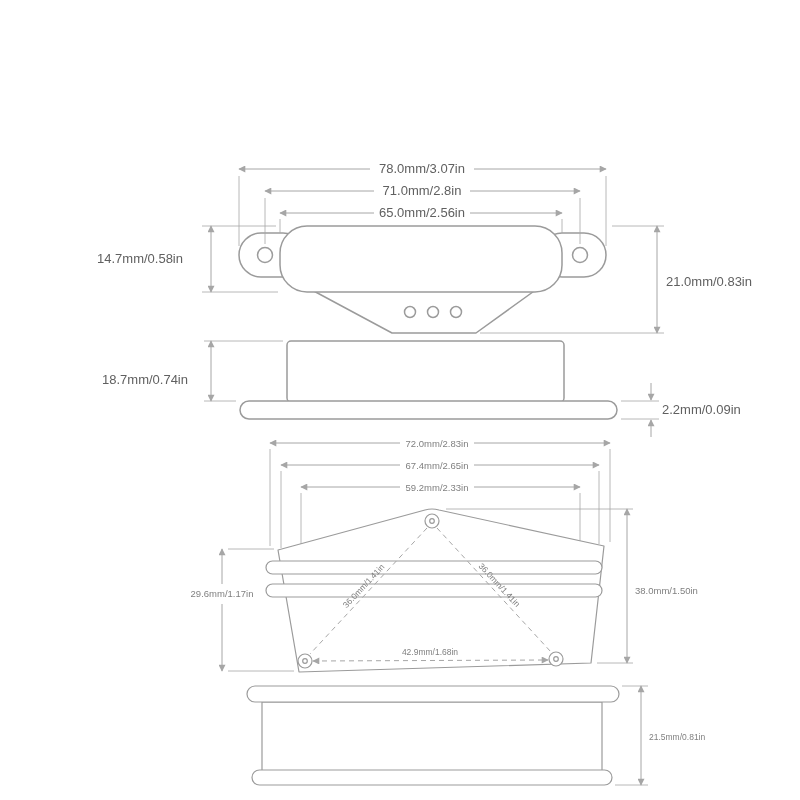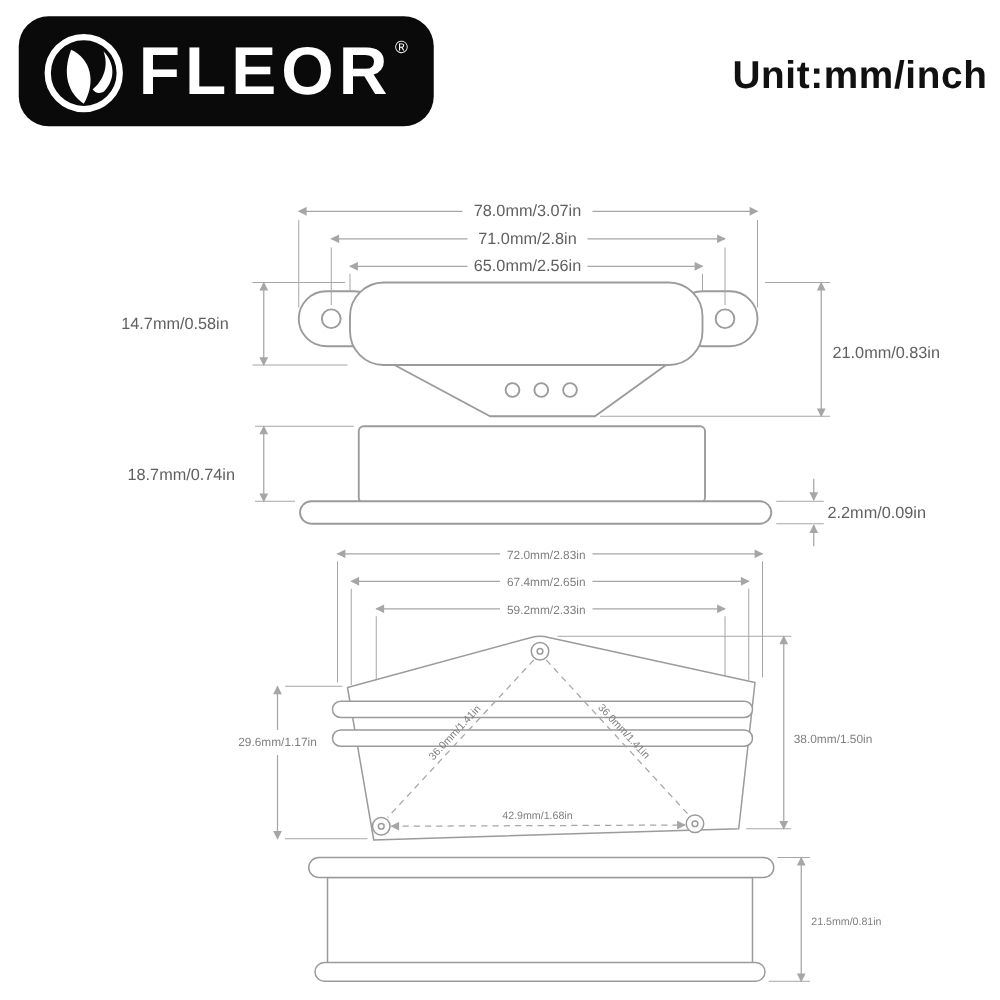--- a/index.html
+++ b/index.html
@@ -29,30 +29,20 @@
   .shape-thin { stroke-width:1.2; }
   text.t  { fill:var(--dim-text,#606060); font-size:13px; font-family:"Liberation Sans",sans-serif; }
   text.ts { fill:#808080; font-size:9.5px; font-family:"Liberation Sans",sans-serif; }
   text.td { fill:#808080; font-size:8.5px; font-family:"Liberation Sans",sans-serif; }
 </style>
 </head>
 <body>
 
 <div class="page">
 
-  <div class="logo">
-    <svg viewBox="0 0 100 100" width="72" height="72">
-      <circle cx="50" cy="52" r="40" fill="none" stroke="#fff" stroke-width="7"></circle>
-      <path d="M50,86 C32,74 26,52 36,26 C58,36 64,62 50,86 Z" fill="#fff"></path>
-      <path d="M60,70 C72,60 78,44 72,28 C84,40 86,58 73,72 C68,76 62,74 60,70 Z" fill="#fff"></path>
-    </svg>
-    <span class="logo-text">FLEOR</span>
-    <span class="reg">®</span>
-  </div>
-  <div class="unit">Unit:mm/inch</div>
 
   <svg class="drawing" width="800" height="800" viewBox="0 0 800 800">
     <defs>
       <marker id="arr" viewBox="0 0 10 10" refX="9" refY="5" markerWidth="9" markerHeight="7" orient="auto-start-reverse">
         <path d="M0,0 L10,5 L0,10 z" fill="#a6a6a6"></path>
       </marker>
     </defs>
 
     <g>
       <rect class="shape" x="239" y="233" width="66" height="44" rx="22"></rect>

